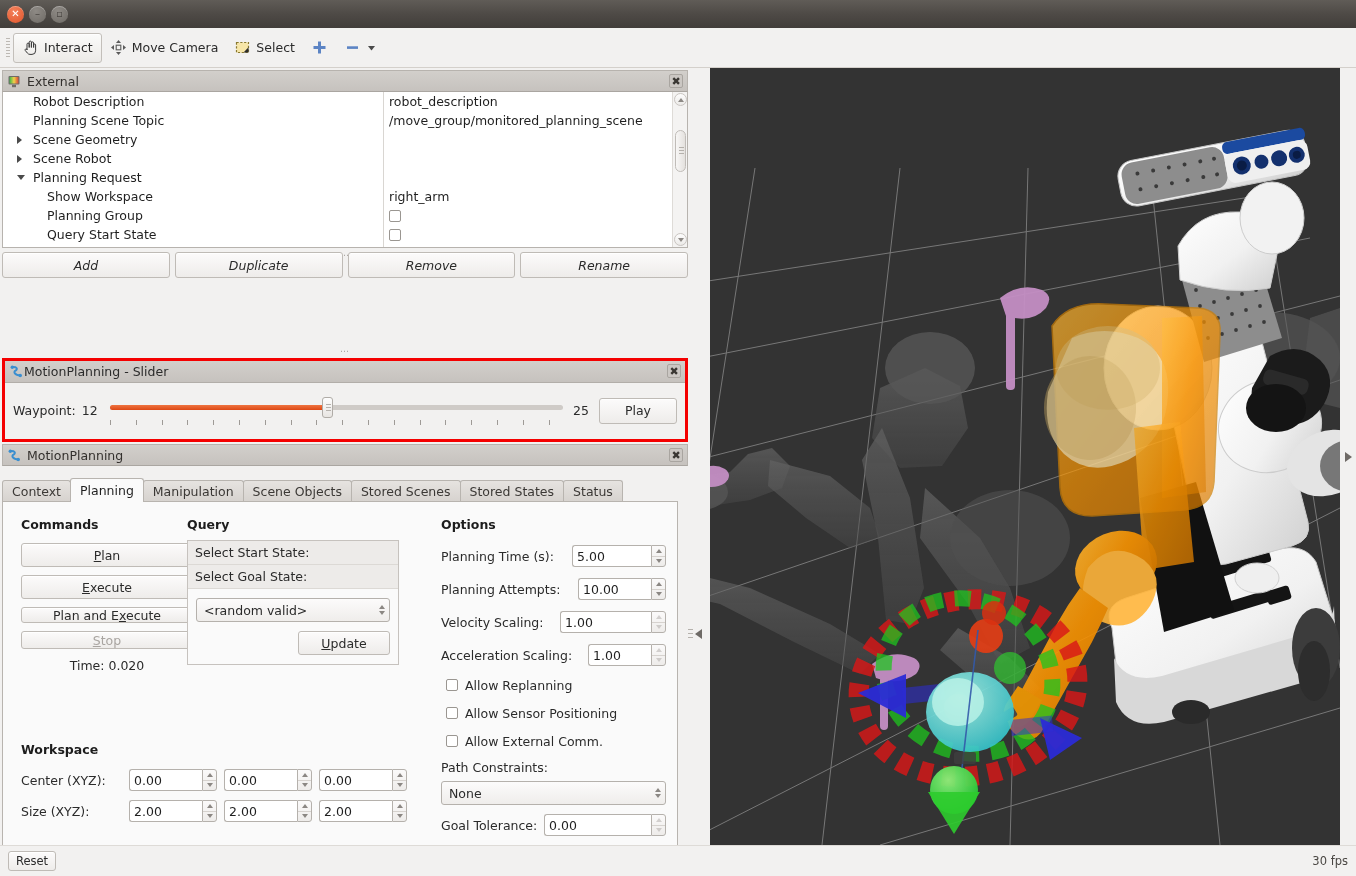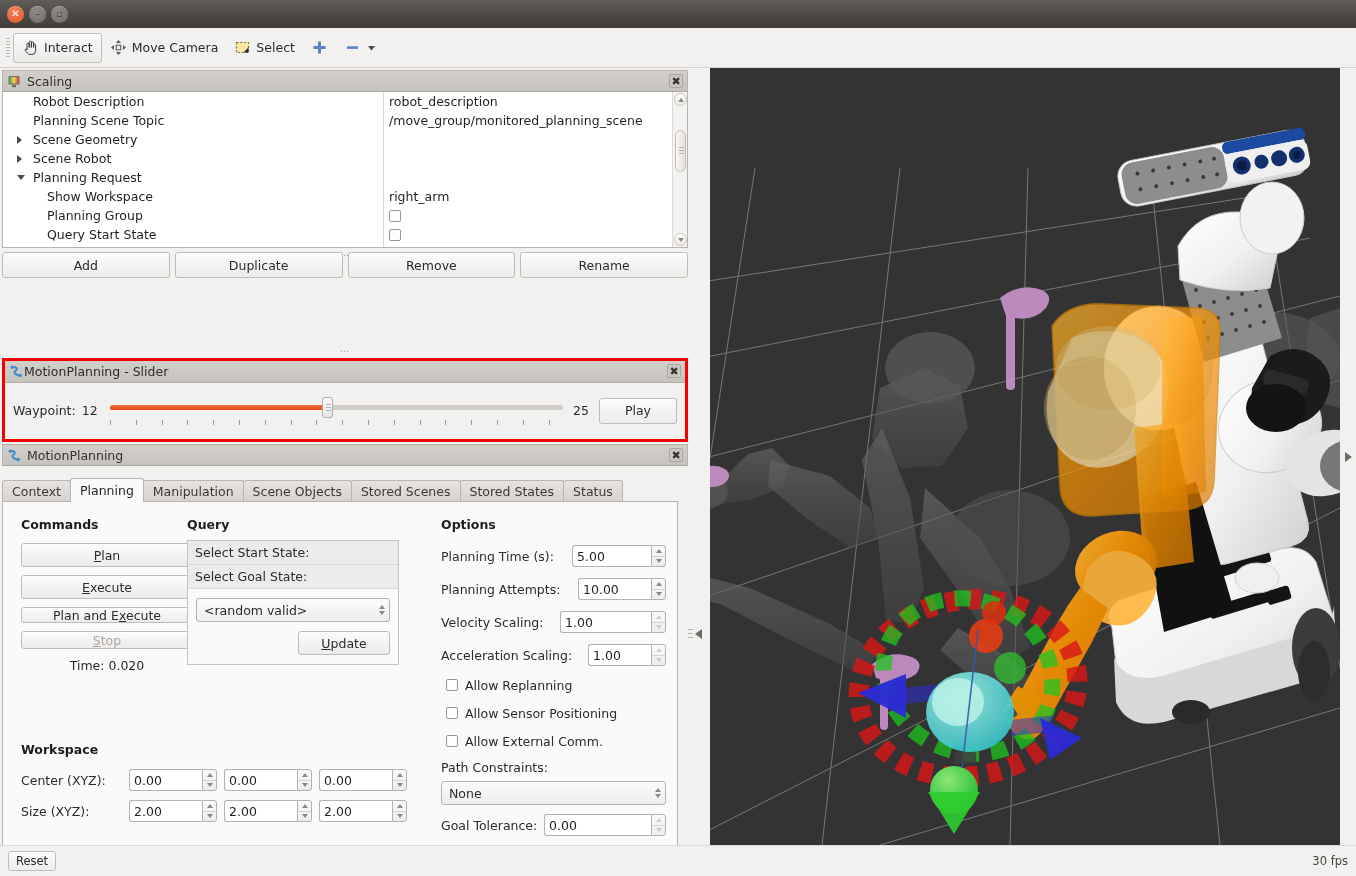--- a/index.html
+++ b/index.html
@@ -130,21 +130,21 @@
   
   #dispbtns { position:absolute; left:2px; top:184px; width:686px; height:26px; display:flex; gap:5px; }
   .btn {
     background: linear-gradient(to bottom,#fcfbfb,#eeecea);
     border: 1px solid #bfbbb6; border-radius: 3px;
     display:flex; align-items:center; justify-content:center;
     font-size:12.5px; color:#2b2b2b; cursor:default;
     box-shadow: 0 1px 0 rgba(255,255,255,.9) inset;
   }
   .btn.disabled { color:#a9a5a1; }
-  #dispbtns .btn { flex:1; height:26px; }
+  #dispbtns .btn { flex:1; height:26px;font-style:italic; }
 
   
   #slider-wrap {
     position:absolute; left:2px; top:290px; width:686px; height:84px;
     border: 3px solid #f40000; background: #f2f1f0;
   }
   #slider-title {
     height: 22px; background: linear-gradient(to bottom,#d2cfcb,#c6c2be);
     border-bottom:1px solid #b2aea9;
     display:flex; align-items:center; padding:0 4px; position:relative;
@@ -341,21 +341,21 @@
           <defs>
               <linearGradient id="gr1" x1="0" y1="0" x2="1" y2="0">
             <stop offset="0" stop-color="#3db54a"></stop>
                 <stop offset=".5" stop-color="#f2d24b"></stop>
                 <stop offset="1" stop-color="#d94b3a"></stop>
           </linearGradient>
             </defs>
           <rect x="5" y="10.8" width="4" height="2.4" fill="#6f6c68"></rect>
         </svg>
       </span>
-      <span class="ptxt">Scaling</span>
+      <span class="ptxt">External</span>
       <span class="panel-close">✖</span>
     </div>
 
     <div id="displays-tree">
       <div class="tree-col-l">
           <div class="trow rel">
             <span>Robot Description</span>
           </div>
           <div class="trow rel">
             <span>Planning Scene Topic</span>

